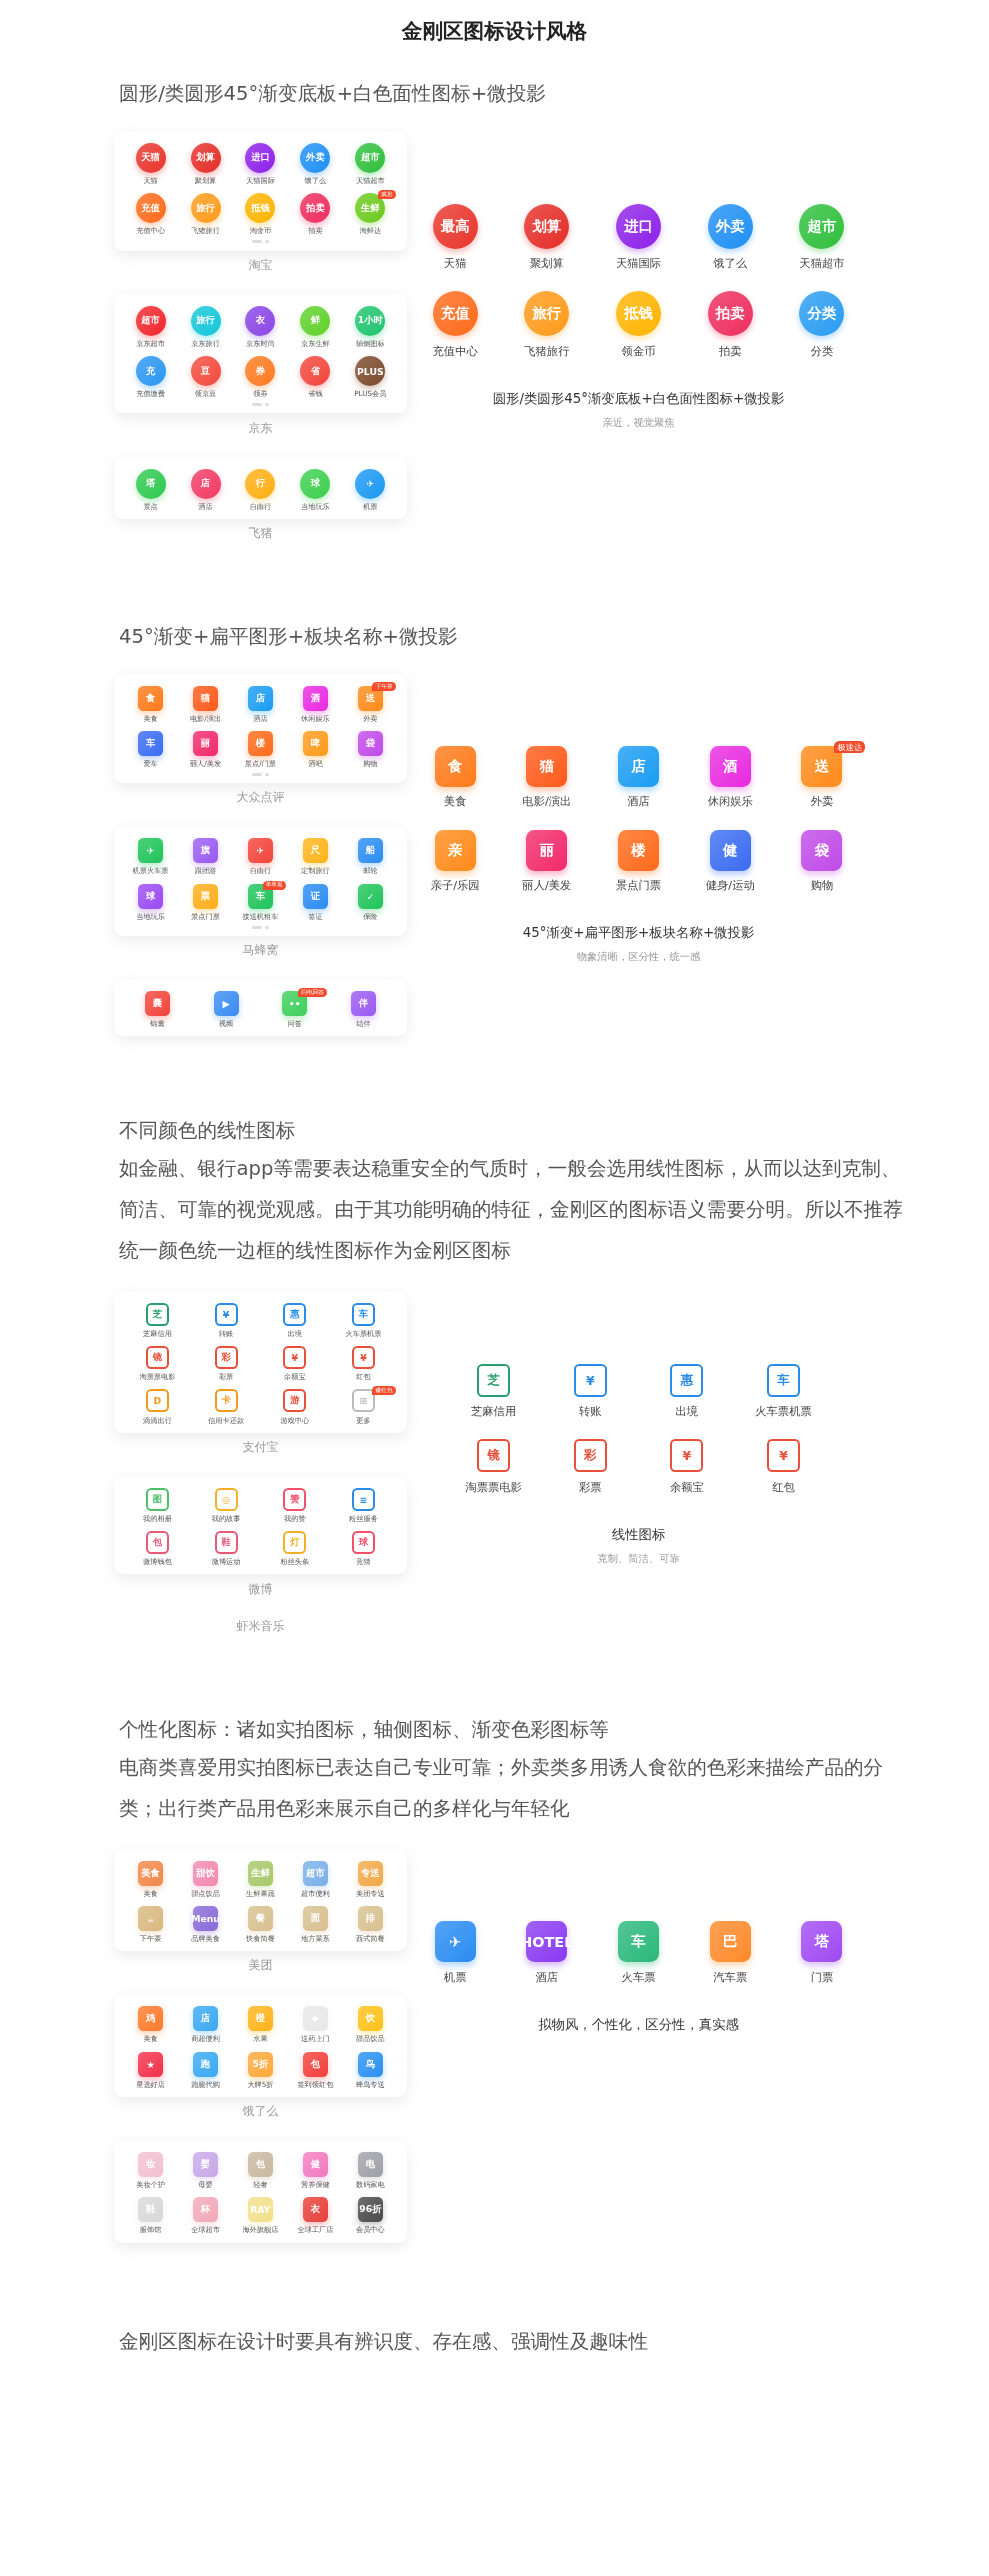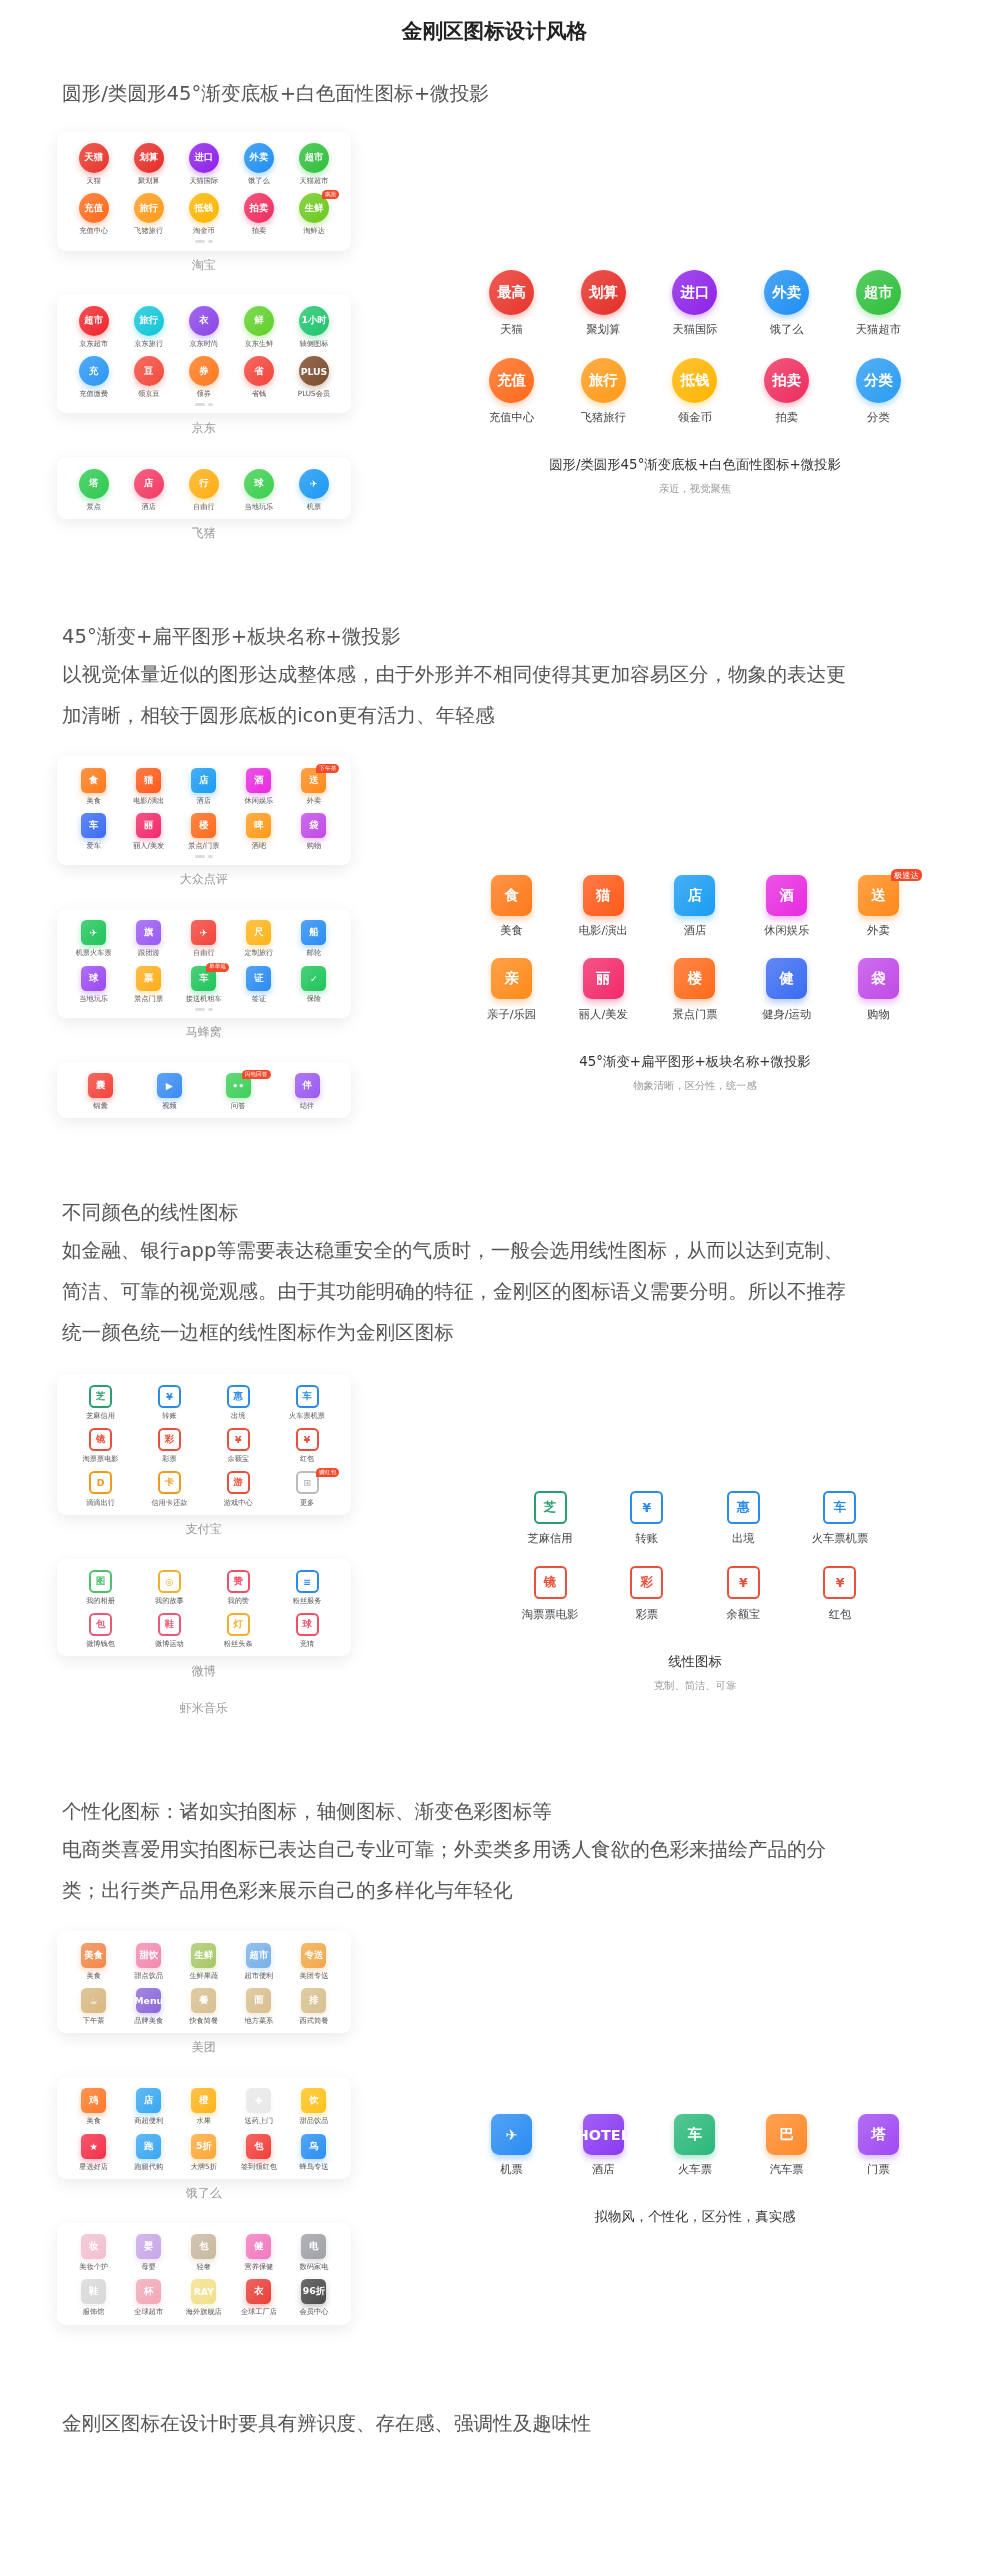--- a/index.html
+++ b/index.html
@@ -1,22 +1,22 @@
 <!DOCTYPE html>
 <html style="font-size:8.2px"><head>
 <meta charset="utf-8">
 <style>
 *{box-sizing:border-box;margin:0;padding:0}
 body{width:989px;background:#fff;font-family:"DejaVu Sans","Liberation Sans",sans-serif;color:#333}
 .page-title{text-align:center;font-size:20.6px;color:#222;padding-top:16.5px;height:77px}
-.section{position:relative;padding:0 62px}
+.section{position:relative;padding:0 119px}
 .sec-head{font-size:19.6px;color:#555;line-height:34px}
 .sec-body{font-size:19.6px;color:#555;line-height:41px;width:793px}
 .sec-text{margin-bottom:20.6px}
-.row{display:flex;justify-content:space-between;align-items:center}
+.row{display:flex;justify-content:space-between;align-items:flex-start}
 .left-col{width:294px;margin-left:-5.2px}
 .right-col{width:464px;display:flex;flex-direction:column;align-items:center}
 .card{background:#fff;border-radius:9.3px;box-shadow:0 4.1px 15.5px rgba(0,0,0,.08);padding:11.3px 9.3px 7.2px}
 .card-caption{text-align:center;font-size:12px;color:#999;margin:6.2px 0 20.6px}
 .grid{display:grid;grid-template-columns:repeat(5,1fr);row-gap:7.2px}
 .grid.g4{grid-template-columns:repeat(4,1fr)}
 .cell{display:flex;flex-direction:column;align-items:center;position:relative}
 .ic{width:30px;height:30px;border-radius:50%;display:flex;align-items:center;justify-content:center;color:#fff;font-size:9.3px;font-weight:bold;position:relative}
 .ic.flat{border-radius:5.2px;width:25px;height:25px}
 .ic.line{background:#fff !important;border:2.1px solid;width:23px;height:23px;border-radius:5.2px;font-size:9.3px}
@@ -215,21 +215,20 @@
             </div>
           </div>
           <div class="sum-title">圆形/类圆形45°渐变底板+白色面性图标+微投影</div>
           <div class="sum-sub">亲近，视觉聚焦</div>
         </div>
       </div>
     </div>
     <div class="section" style="margin-top: 57px;">
       <div class="sec-text">
         <div class="sec-head">45°渐变+扁平图形+板块名称+微投影</div>
-        <div class="sec-body">以视觉体量近似的图形达成整体感，由于外形并不相同使得其更加容易区分，物象的表达更加清晰，相较于圆形底板的icon更有活力、年轻感</div>
       </div>
       <div class="row">
         <div class="left-col">
           <div class="card">
             <div class="grid">
               <div class="cell">
                 <div class="ic flat" style="background: linear-gradient(135deg, rgba(255, 122, 26, 0.8), rgb(255, 122, 26)); box-shadow: rgba(255, 122, 26, 0.333) 0px 3.1px 6.2px;">食</div>
                 <div class="lbl">美食</div>
               </div>
               <div class="cell">

